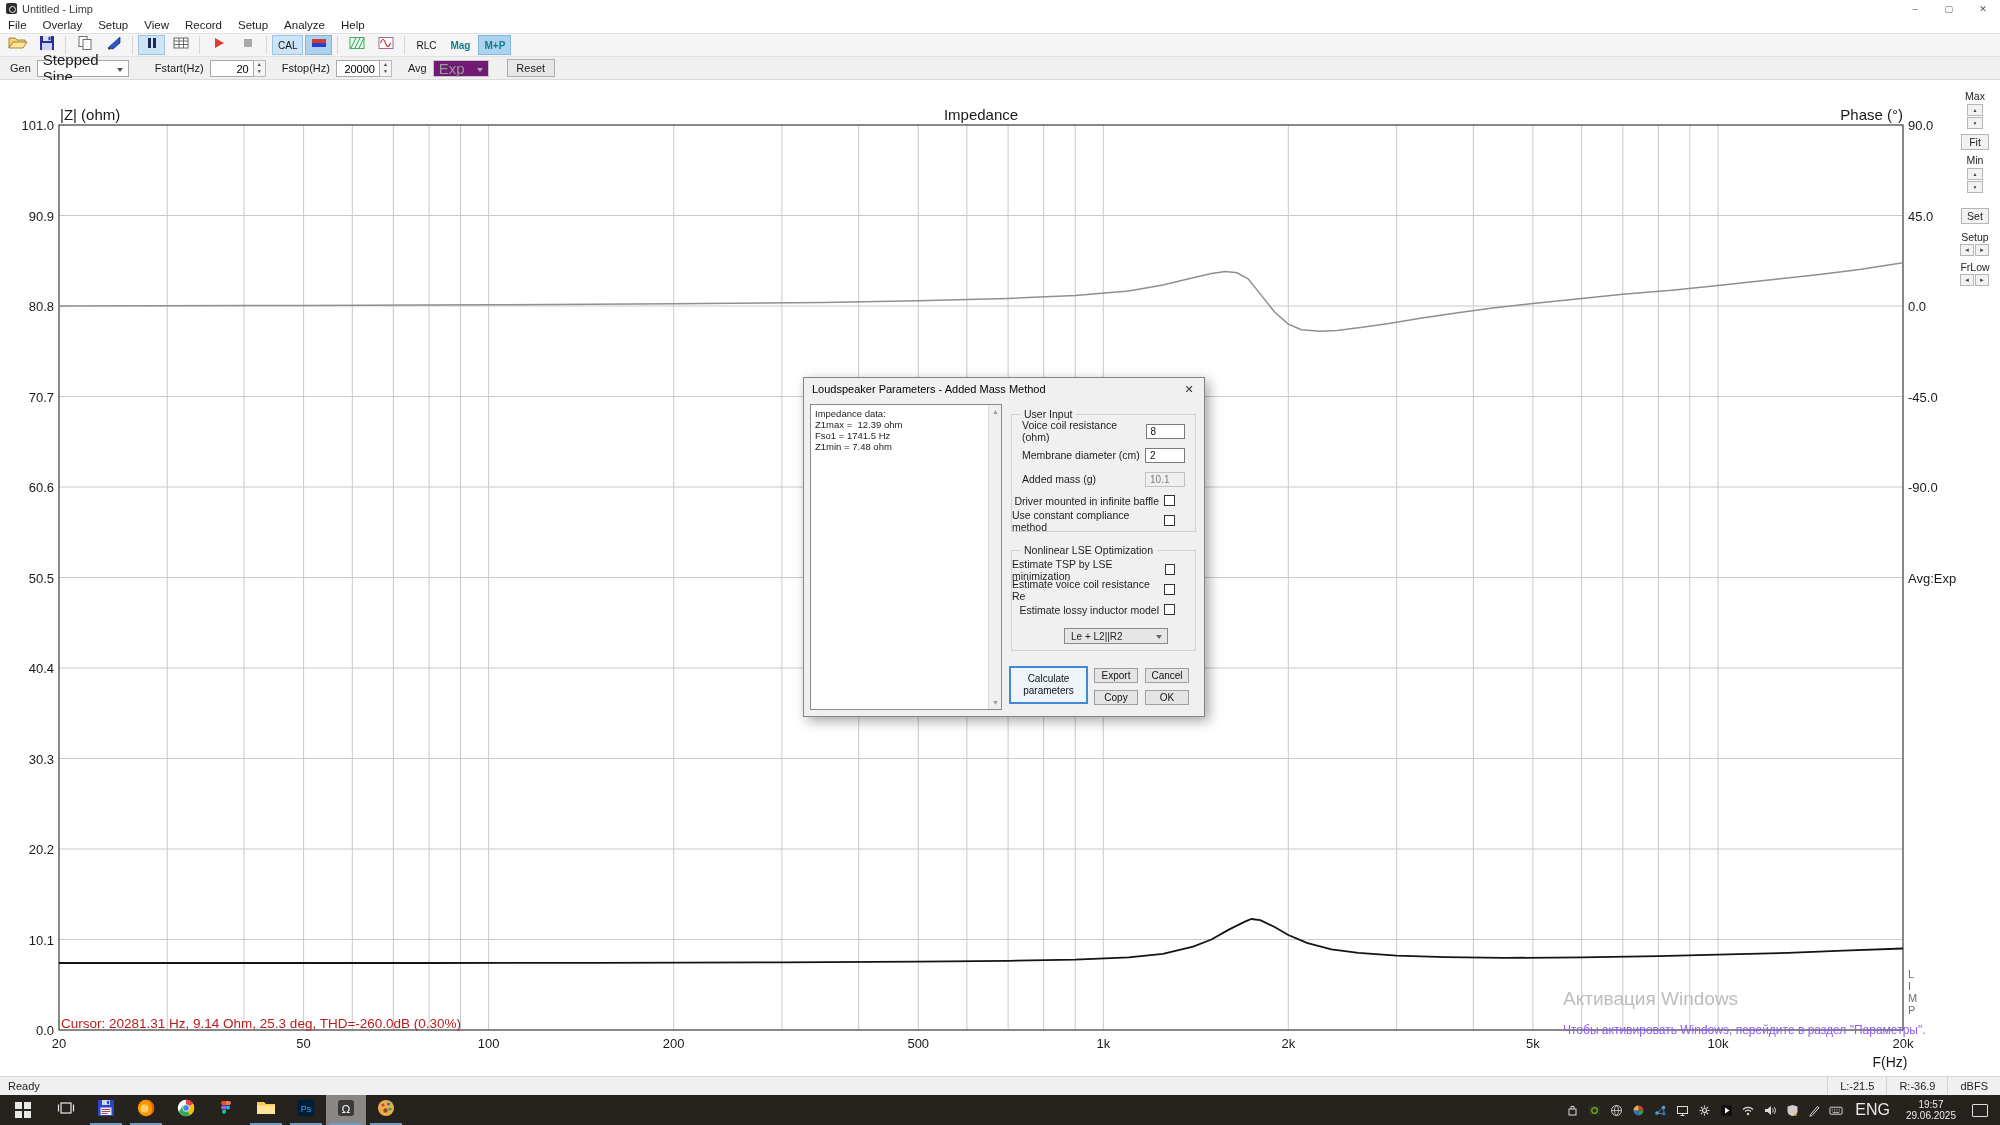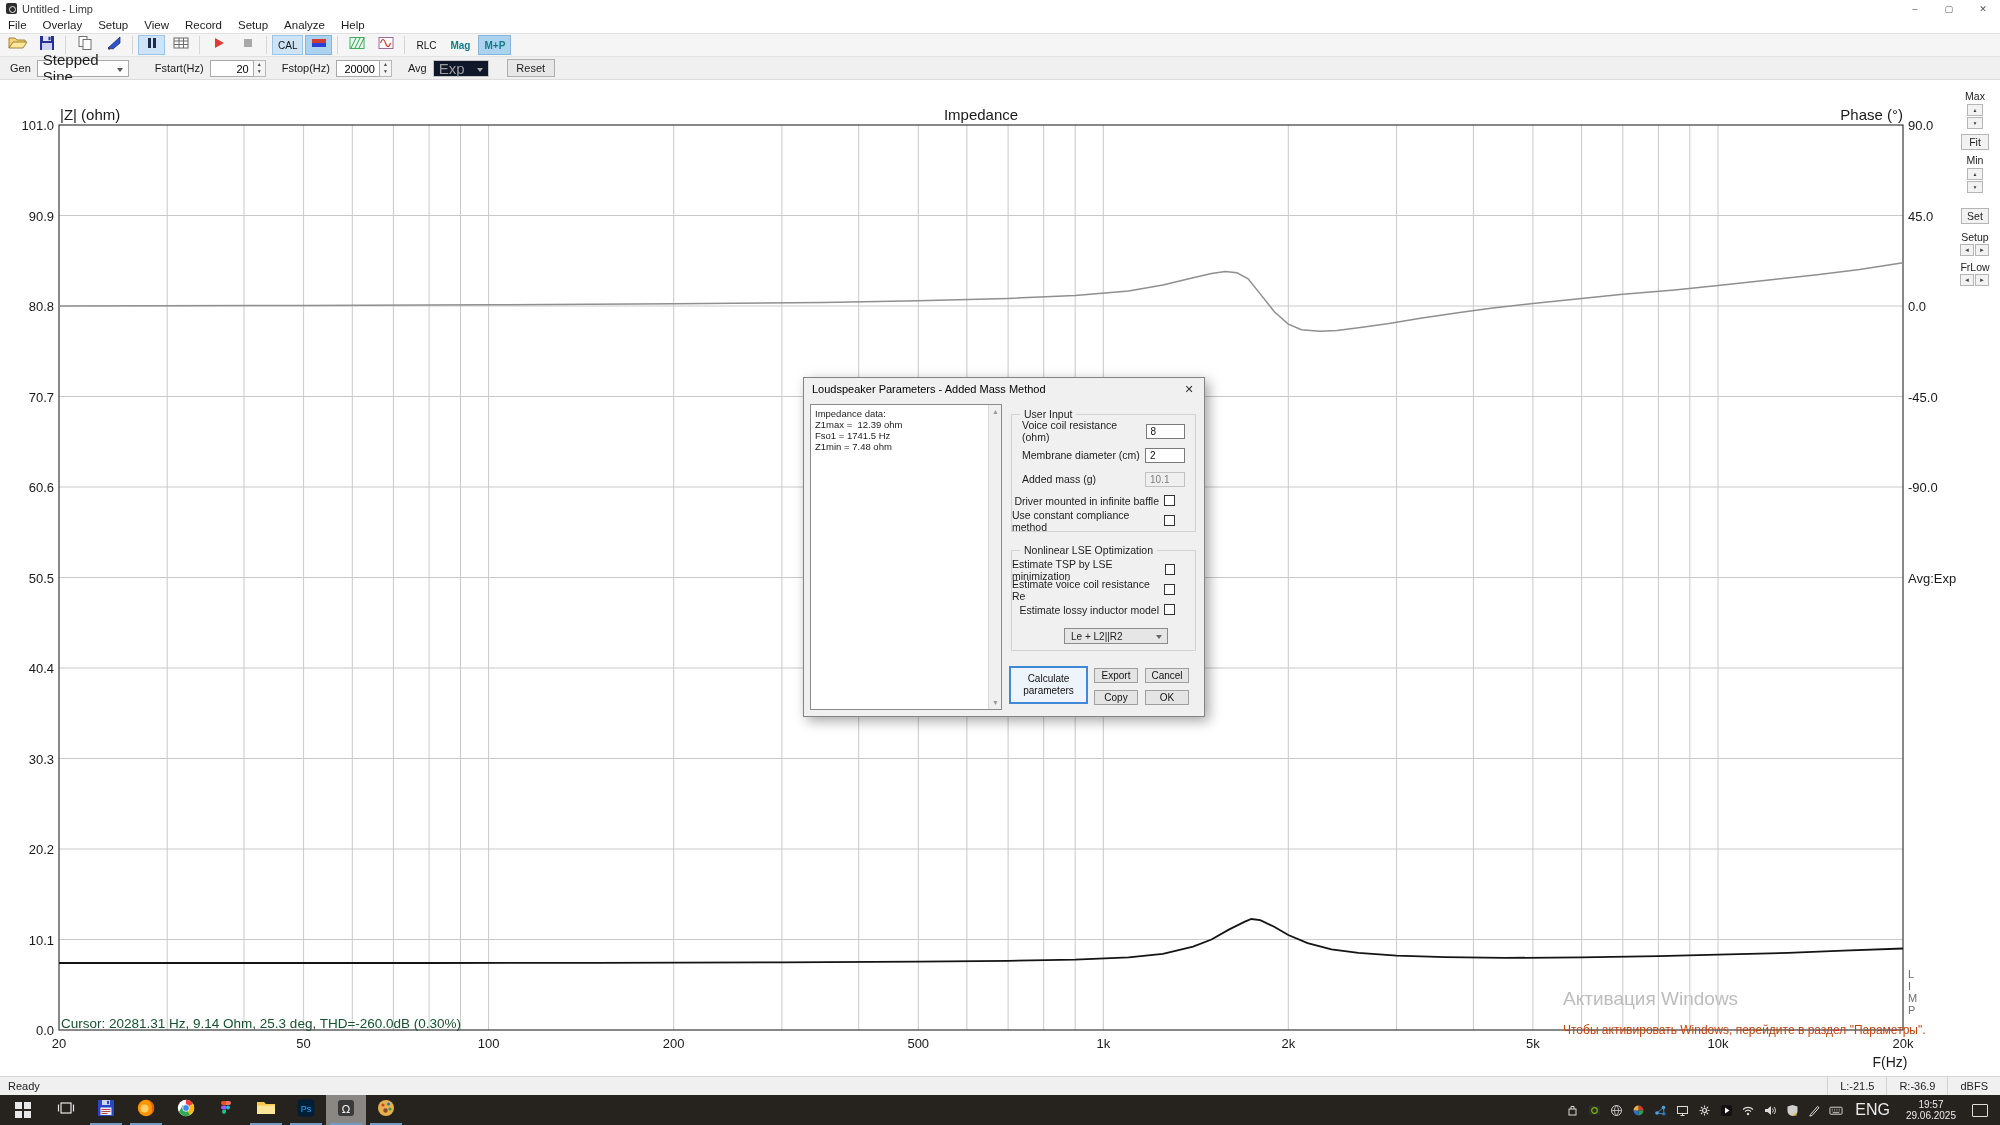--- a/index.html
+++ b/index.html
@@ -34,21 +34,21 @@
   .tsep { width:1px; height:18px; background:#d6d6d6; margin:0 4px; }
 
   
   .controls { position:absolute; left:0; top:57px; width:2000px; height:23px; background:#f0f0f0;
     border-bottom:1px solid #dcdcdc; display:flex; align-items:center; font-size:11px; color:#1c1c1c; }
   .ctl-label { margin:0 6px 0 10px; }
   .combo { height:17px; background:#fdfdfd; border:1px solid #a9a9a9; display:flex; align-items:center;
     font-size:15px; padding-left:5px; position:relative; }
   .combo .arr { position:absolute; right:5px; top:7px; width:0; height:0;
     border-left:3.5px solid transparent; border-right:3.5px solid transparent; border-top:4px solid #555; }
-  .combo.dis { background:#0f172a; color:#9a9a9a; border-color:#c4c4c4; }
+  .combo.dis { background:#701a75; color:#9a9a9a; border-color:#c4c4c4; }
   .combo.dis .arr { border-top-color:#aaa; }
   .spin-wrap { display:flex; }
   .spin-input { width:44px; height:17px; background:#fff; border:1px solid #a9a9a9;
     font-size:11px; text-align:right; padding:1px 4px 0 0; }
   .spin-btns { width:12px; height:17px; border:1px solid #b9b9b9; border-left:none; background:#f4f4f4;
     display:flex; flex-direction:column; }
   .spin-btns span { flex:1; font-size:5px; line-height:7px; text-align:center; color:#444; }
   .btn { background:#e7e7e7; border:1px solid #aeaeae; font-size:11px; color:#1c1c1c;
     display:flex; align-items:center; justify-content:center; }
   .btn-reset { width:48px; height:18px; margin-left:18px; }
@@ -58,24 +58,24 @@
   #chart-svg { position:absolute; left:0; top:0; }
   .axis-title { position:absolute; font-size:15px; color:#1a1a1a; }
   .t-left  { left:60px;  top:26px; }
   .t-mid   { left:0; top:26px; width:1962px; text-align:center; }
   .t-right { left:1750px; top:26px; width:153px; text-align:right; }
   .ytick-l { position:absolute; left:0; width:54px; text-align:right; font-size:13px; color:#1a1a1a; transform:translateY(-50%); }
   .ytick-r { position:absolute; left:1908px; width:55px; font-size:13px; color:#1a1a1a; transform:translateY(-50%); }
   .xtick   { position:absolute; width:64px; text-align:center; top:956px; font-size:13px; color:#1a1a1a; }
   .avg-exp { position:absolute; left:1908px; font-size:13px; color:#1a1a1a; transform:translateY(-50%); }
   .f-label { position:absolute; left:1855px; top:974px; width:70px; text-align:center; font-size:14px; color:#1a1a1a; }
-  .cursor-line { position:absolute; left:61px; top:936px; font-size:13.5px; color:#14532d; }
+  .cursor-line { position:absolute; left:61px; top:936px; font-size:13.5px; color:#b91c1c; }
   .limp-logo { position:absolute; left:1908px; top:888px; font-size:11px; line-height:12px; color:#6e6e6e; }
   .wm1 { position:absolute; left:1563px; top:908px; font-size:19px; color:#bdbdbd; }
-  .wm2 { position:absolute; left:1563px; top:943px; font-size:12px; color:#c2410c; }
+  .wm2 { position:absolute; left:1563px; top:943px; font-size:12px; color:#8b5cf6; }
 
   
   .sidepanel { position:absolute; left:1950px; top:0; width:50px; height:230px; font-size:10.5px; color:#222; }
   .sp-label { position:absolute; width:50px; text-align:center; }
   .sp-btn { position:absolute; background:#f2f2f2; border:1px solid #b5b5b5; text-align:center; }
   .sp-spin { width:16px; height:12px; left:17px; font-size:5px; line-height:11px; color:#444; }
   .sp-wide { width:28px; height:16px; left:11px; font-size:10.5px; line-height:14px; }
   .sp-lr { width:14px; height:12px; font-size:6px; line-height:11px; color:#444; }
 
   

